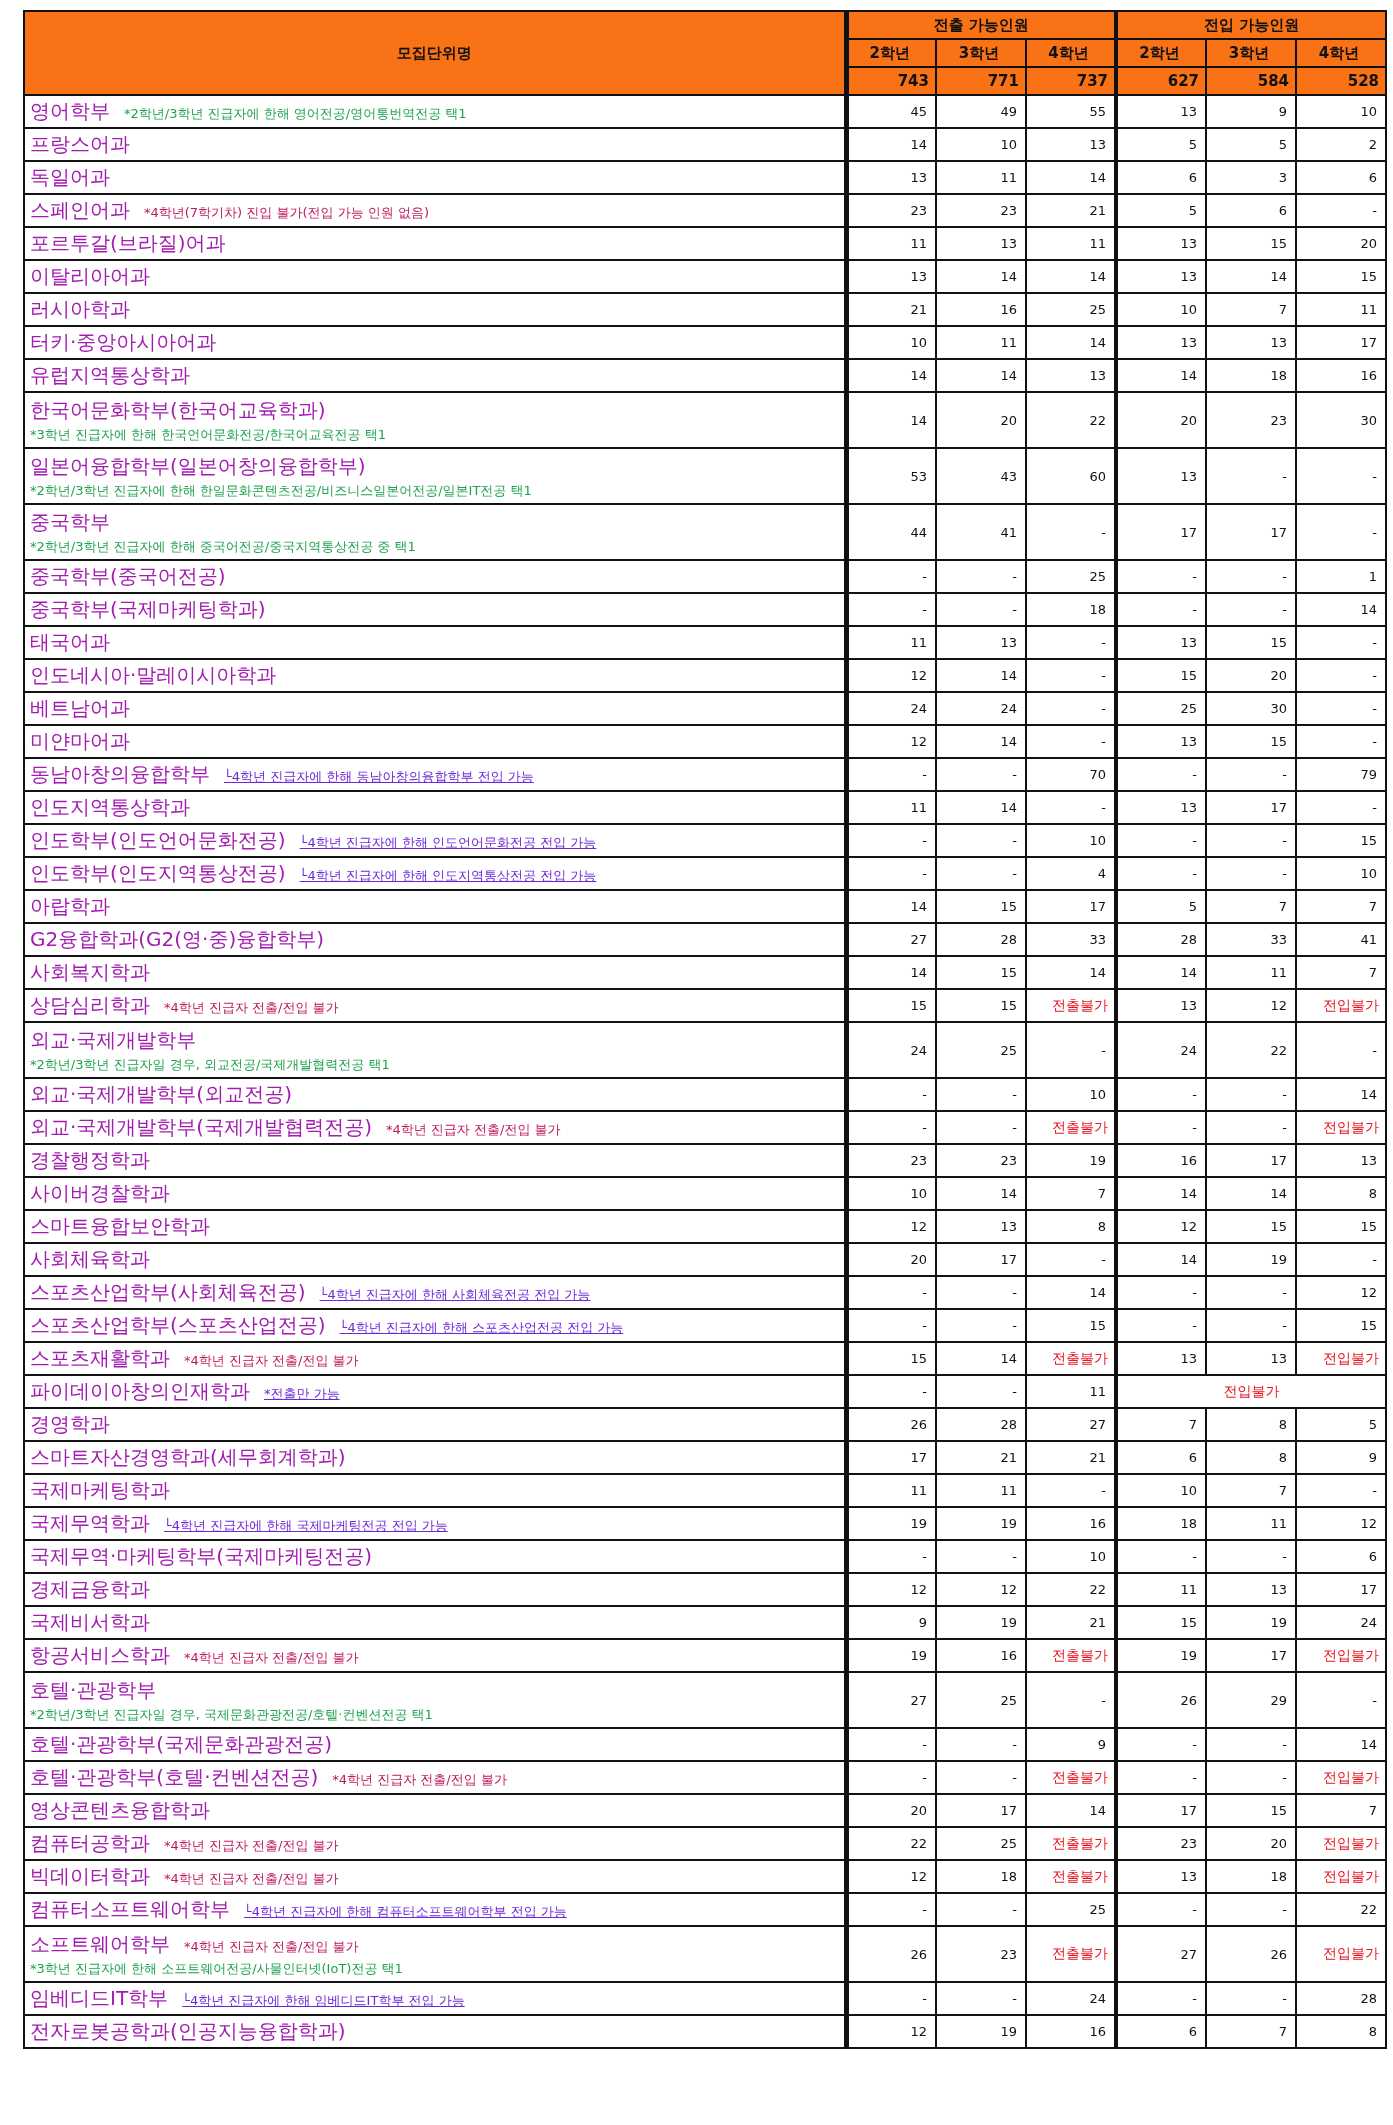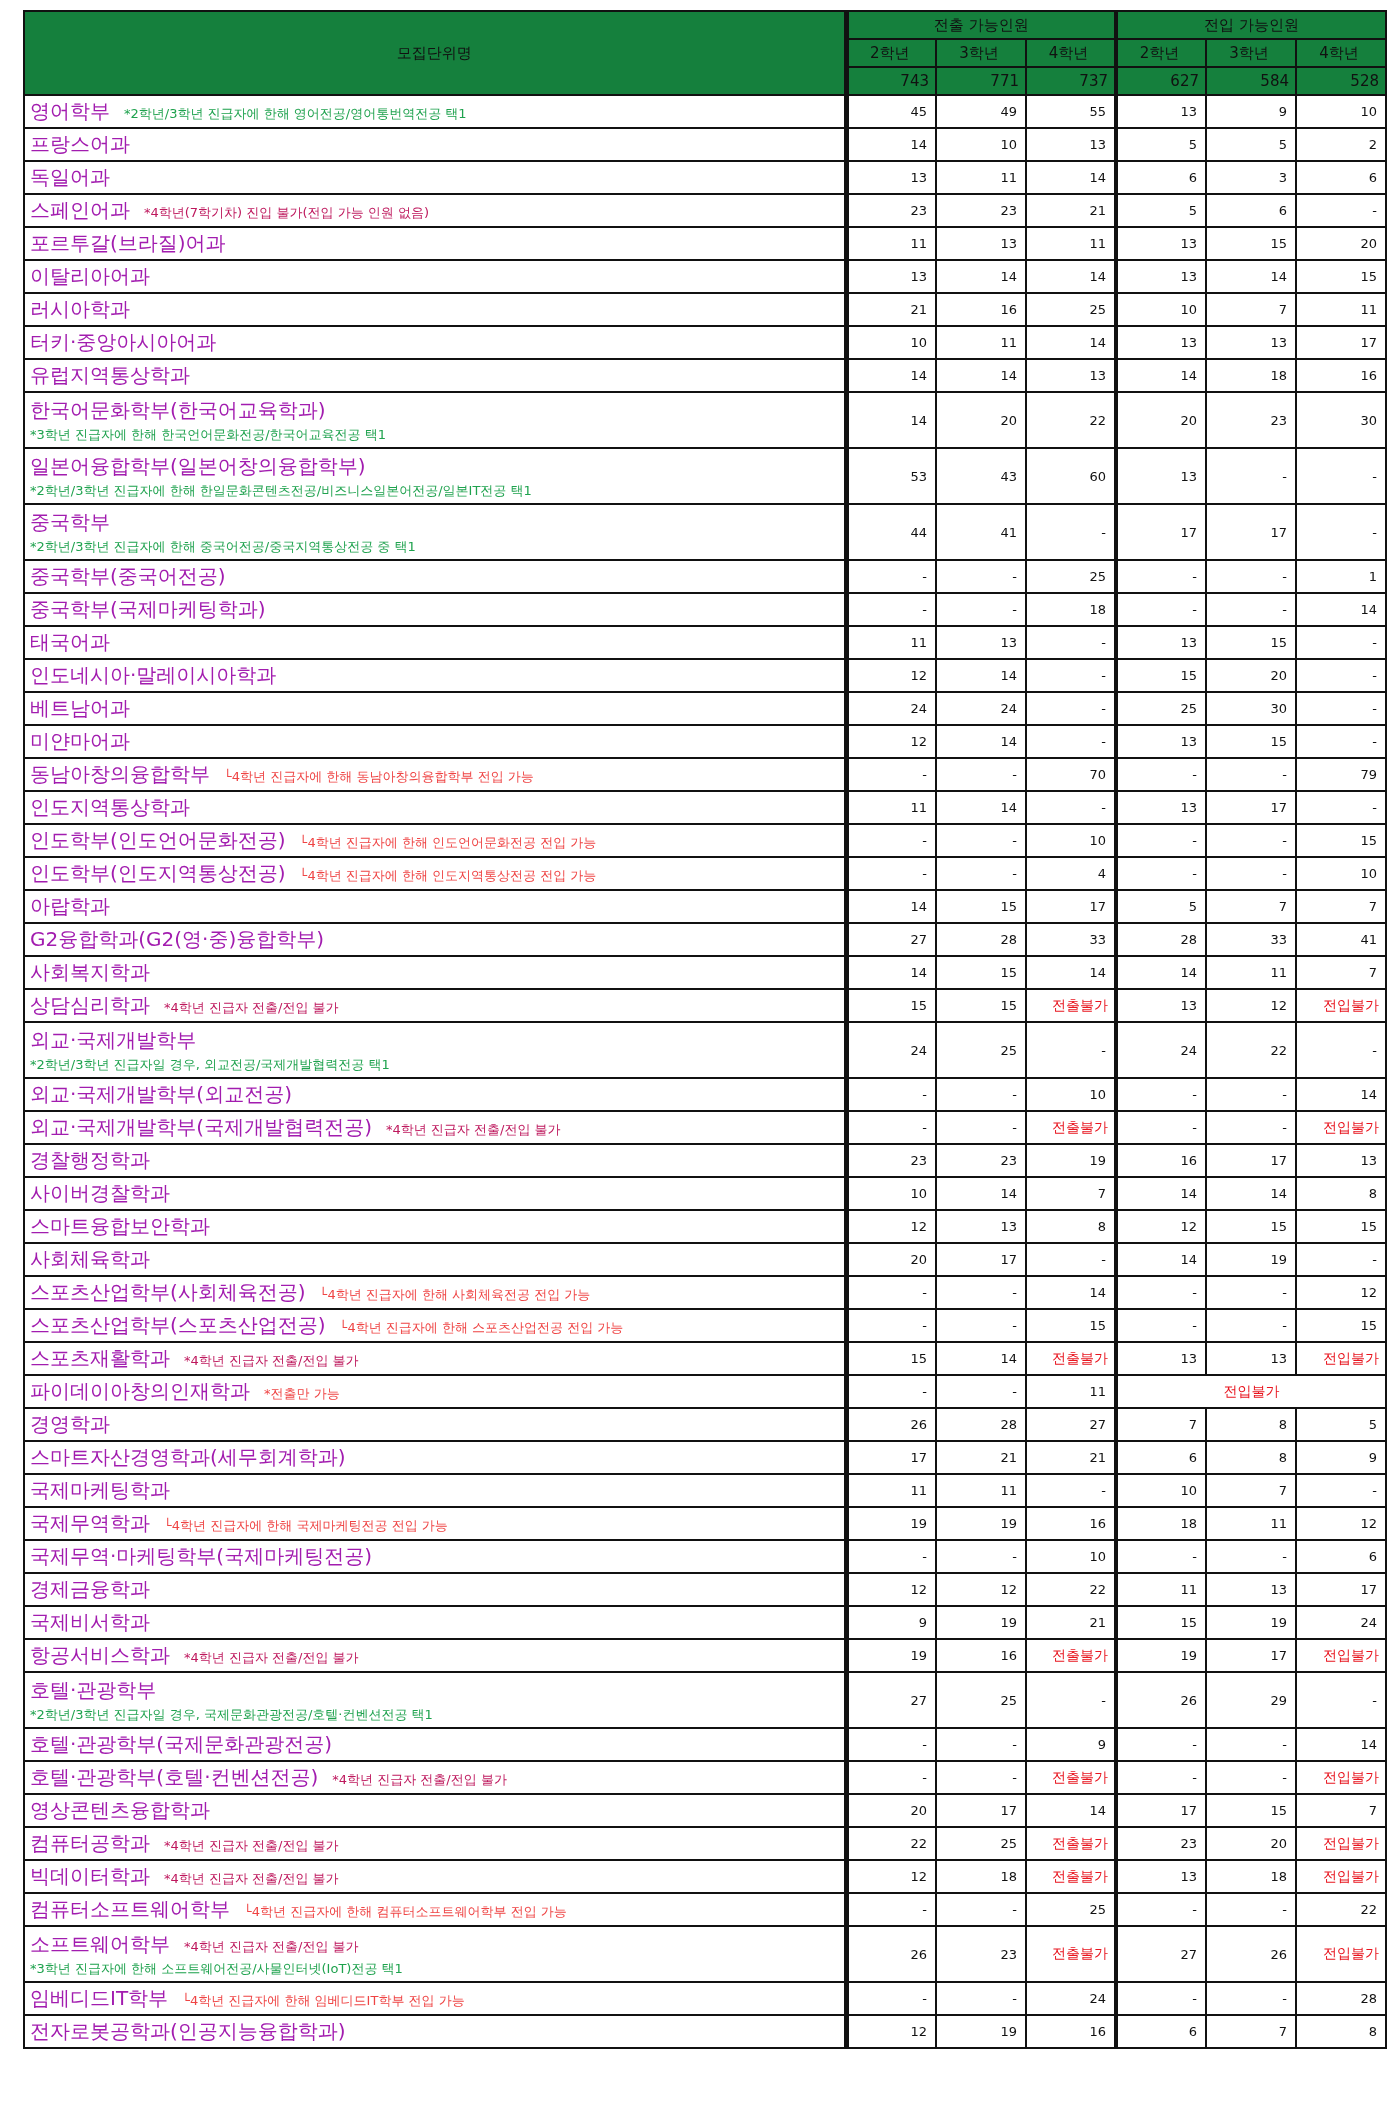--- a/index.html
+++ b/index.html
@@ -5,35 +5,35 @@
   html, body { margin: 0; padding: 0; background: #ffffff; }
   body { width: 1393px; height: 2125px; position: relative; font-family: "DejaVu Sans", "Liberation Sans", sans-serif; color: #111; }
   table.main {
     position: absolute; left: 23px; top: 10px;
     border-collapse: collapse; table-layout: fixed;
     width: 1364px;
   }
   table.main td, table.main th { border: 2px solid #111; padding: 0; overflow: hidden; white-space: nowrap; }
   col.c-name { width: 822px; }
   col.c-num { width: 90px; }
-  .hdr { background: #15803d; font-weight: normal; font-size: 15px; }
+  .hdr { background: #f97316; font-weight: bold; font-size: 15px; }
   .hdr-title { text-align: center; vertical-align: middle; height: 80px; }
   .hdr-group { text-align: center; height: 26px; font-size: 15px; }
   .hdr-grade { text-align: center; padding-right: 4px !important; height: 26px; }
   .hdr-total { text-align: right; padding-right: 6px !important; height: 26px; }
   .sep-left { border-left: 5px solid #111 !important; }
   .thick-right { border-right: 4px solid #111 !important; }
   tr.r1 td { height: 31px; }
   tr.r2 td { height: 54px; }
   td.name { padding-left: 5px !important; vertical-align: middle; }
   .dept { font-size: 20px; color: #a21caf; }
   .note { font-size: 13px; margin-left: 14px; }
   .note-block { display: block; font-size: 13px; margin-top: 2px; }
   .green { color: #1fa24e; }
-  .blue { color: #ef4444; }
+  .blue { color: #6d28d9; text-decoration: underline; }
   .red { color: #be185d; }
   td.num { text-align: right; padding-right: 8px !important; font-size: 13px; vertical-align: middle; }
   td.num.red { color: #e8141e; font-size: 14px; padding-right: 6px !important; }
   td.span3 { text-align: center; color: #e8141e; font-size: 14px; }
 </style>
 </head>
 <body>
 
 <table class="main">
   <colgroup>

